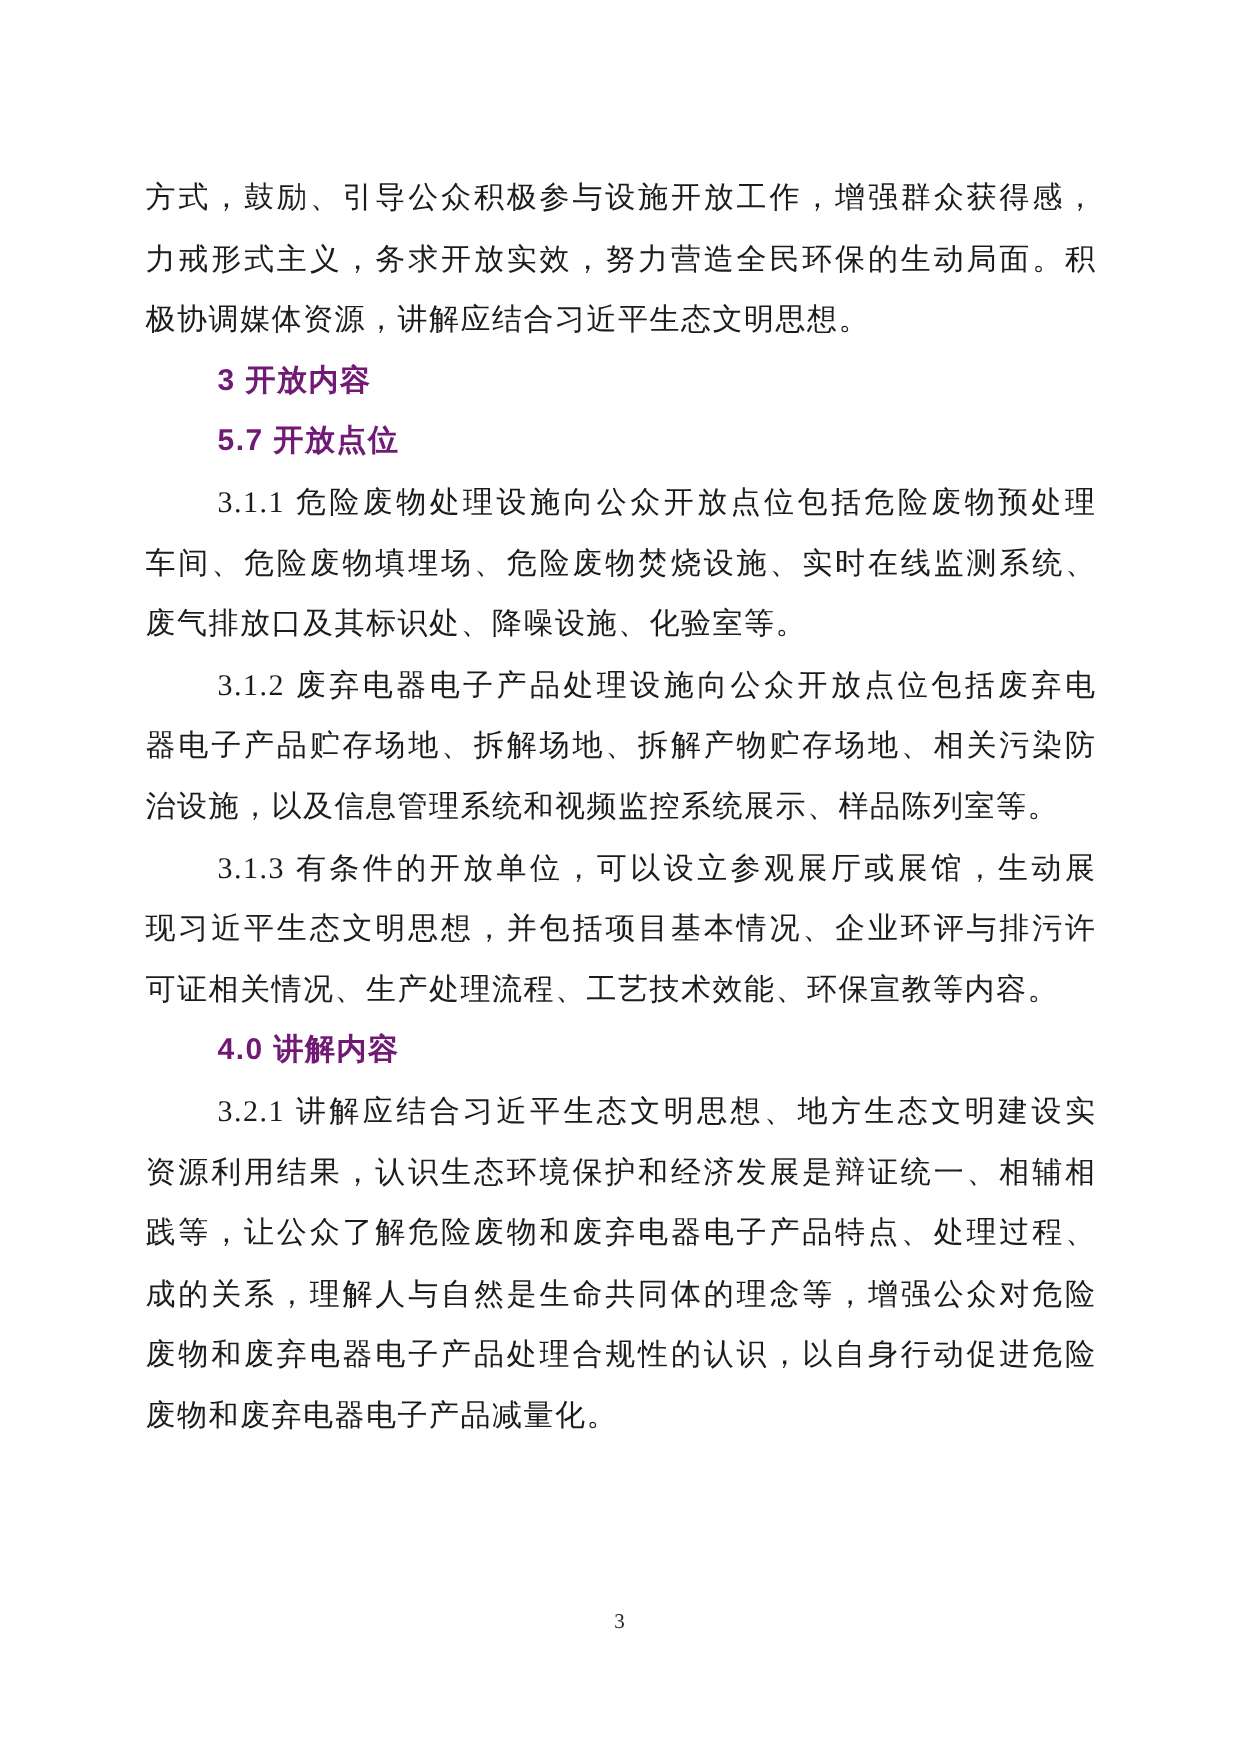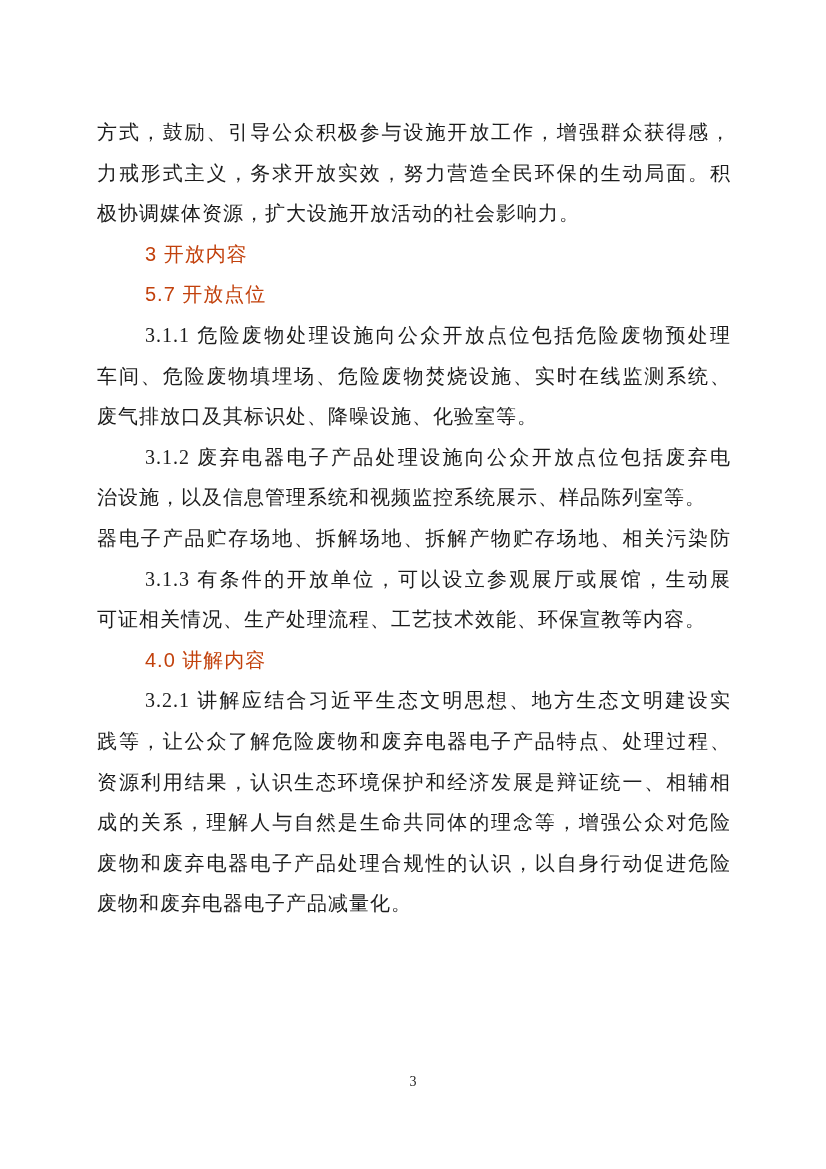--- a/index.html
+++ b/index.html
@@ -43,22 +43,22 @@
   }
   .line.indent {
     padding-left: 48px;
   }
   .line.fill.indent {
     padding-left: 0;
     text-indent: 48px;
   }
   .paragraph.heading .line {
     font-family: "Liberation Sans", "DejaVu Sans", sans-serif;
-    font-weight: normal;
-    color: #c2410c;
+    font-weight: bold;
+    color: #701a75;
     letter-spacing: 1px;
   }
   .page-footer {
     position: absolute;
     left: 0;
     top: 1072px;
     width: 100%;
     text-align: center;
   }
   .page-number {
@@ -69,51 +69,52 @@
   }
 </style>
 </head>
 <body>
 
 <div class="page">
   <div class="doc-body" id="doc-body">
       <div class="paragraph body">
         <div class="line fill">方式，鼓励、引导公众积极参与设施开放工作，增强群众获得感，</div>
         <div class="line fill">力戒形式主义，务求开放实效，努力营造全民环保的生动局面。积</div>
-        <div class="line">极协调媒体资源，扩大设施开放活动的社会影响力。</div>
+        <div class="line">极协调媒体资源，讲解应结合习近平生态文明思想。</div>
       </div>
       <div class="paragraph heading">
         <div class="line indent">3 开放内容</div>
       </div>
       <div class="paragraph heading">
         <div class="line indent">5.7 开放点位</div>
       </div>
       <div class="paragraph body">
         <div class="line indent fill">3.1.1 危险废物处理设施向公众开放点位包括危险废物预处理</div>
         <div class="line fill">车间、危险废物填埋场、危险废物焚烧设施、实时在线监测系统、</div>
         <div class="line">废气排放口及其标识处、降噪设施、化验室等。</div>
       </div>
       <div class="paragraph body">
         <div class="line indent fill">3.1.2 废弃电器电子产品处理设施向公众开放点位包括废弃电</div>
+        <div class="line fill">器电子产品贮存场地、拆解场地、拆解产物贮存场地、相关污染防</div>
         <div class="line">治设施，以及信息管理系统和视频监控系统展示、样品陈列室等。</div>
-        <div class="line fill">器电子产品贮存场地、拆解场地、拆解产物贮存场地、相关污染防</div>
       </div>
       <div class="paragraph body">
         <div class="line indent fill">3.1.3 有条件的开放单位，可以设立参观展厅或展馆，生动展</div>
+        <div class="line fill">现习近平生态文明思想，并包括项目基本情况、企业环评与排污许</div>
         <div class="line">可证相关情况、生产处理流程、工艺技术效能、环保宣教等内容。</div>
       </div>
       <div class="paragraph body">
       </div>
       <div class="paragraph heading">
         <div class="line indent">4.0 讲解内容</div>
       </div>
       <div class="paragraph body">
         <div class="line indent fill">3.2.1 讲解应结合习近平生态文明思想、地方生态文明建设实</div>
+        <div class="line fill">资源利用结果，认识生态环境保护和经济发展是辩证统一、相辅相</div>
         <div class="line fill">践等，让公众了解危险废物和废弃电器电子产品特点、处理过程、</div>
-        <div class="line fill">资源利用结果，认识生态环境保护和经济发展是辩证统一、相辅相</div>
         <div class="line fill">成的关系，理解人与自然是生命共同体的理念等，增强公众对危险</div>
         <div class="line fill">废物和废弃电器电子产品处理合规性的认识，以自身行动促进危险</div>
         <div class="line">废物和废弃电器电子产品减量化。</div>
       </div>
     </div>
   <div class="page-footer">
     <span class="page-number">3</span>
   </div>
 </div>
 

